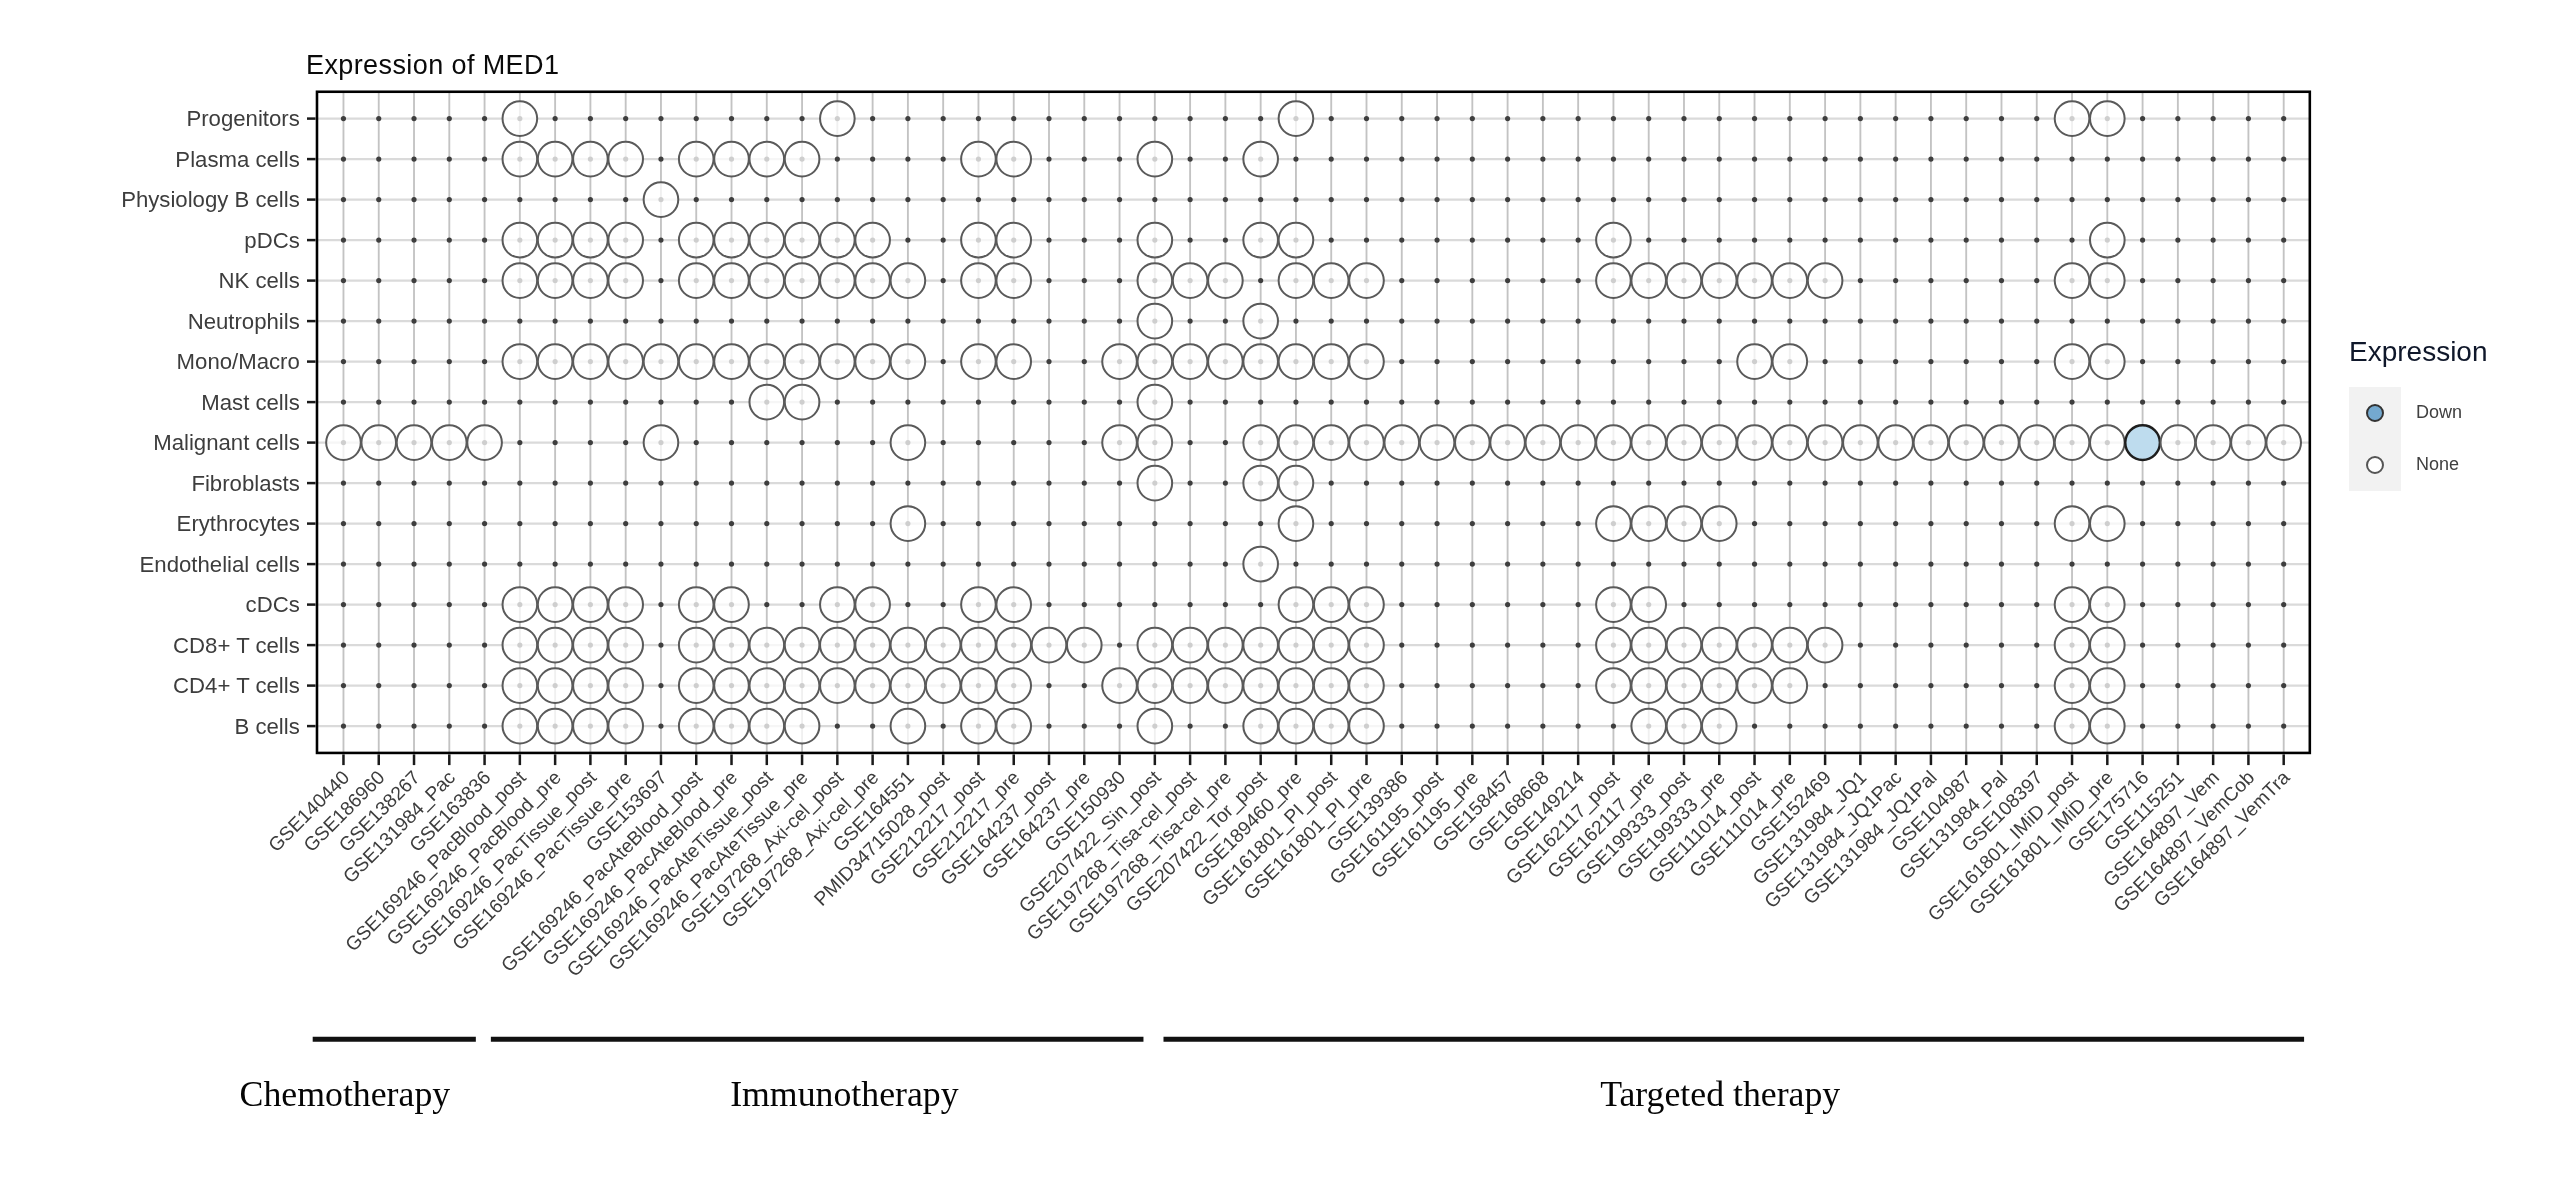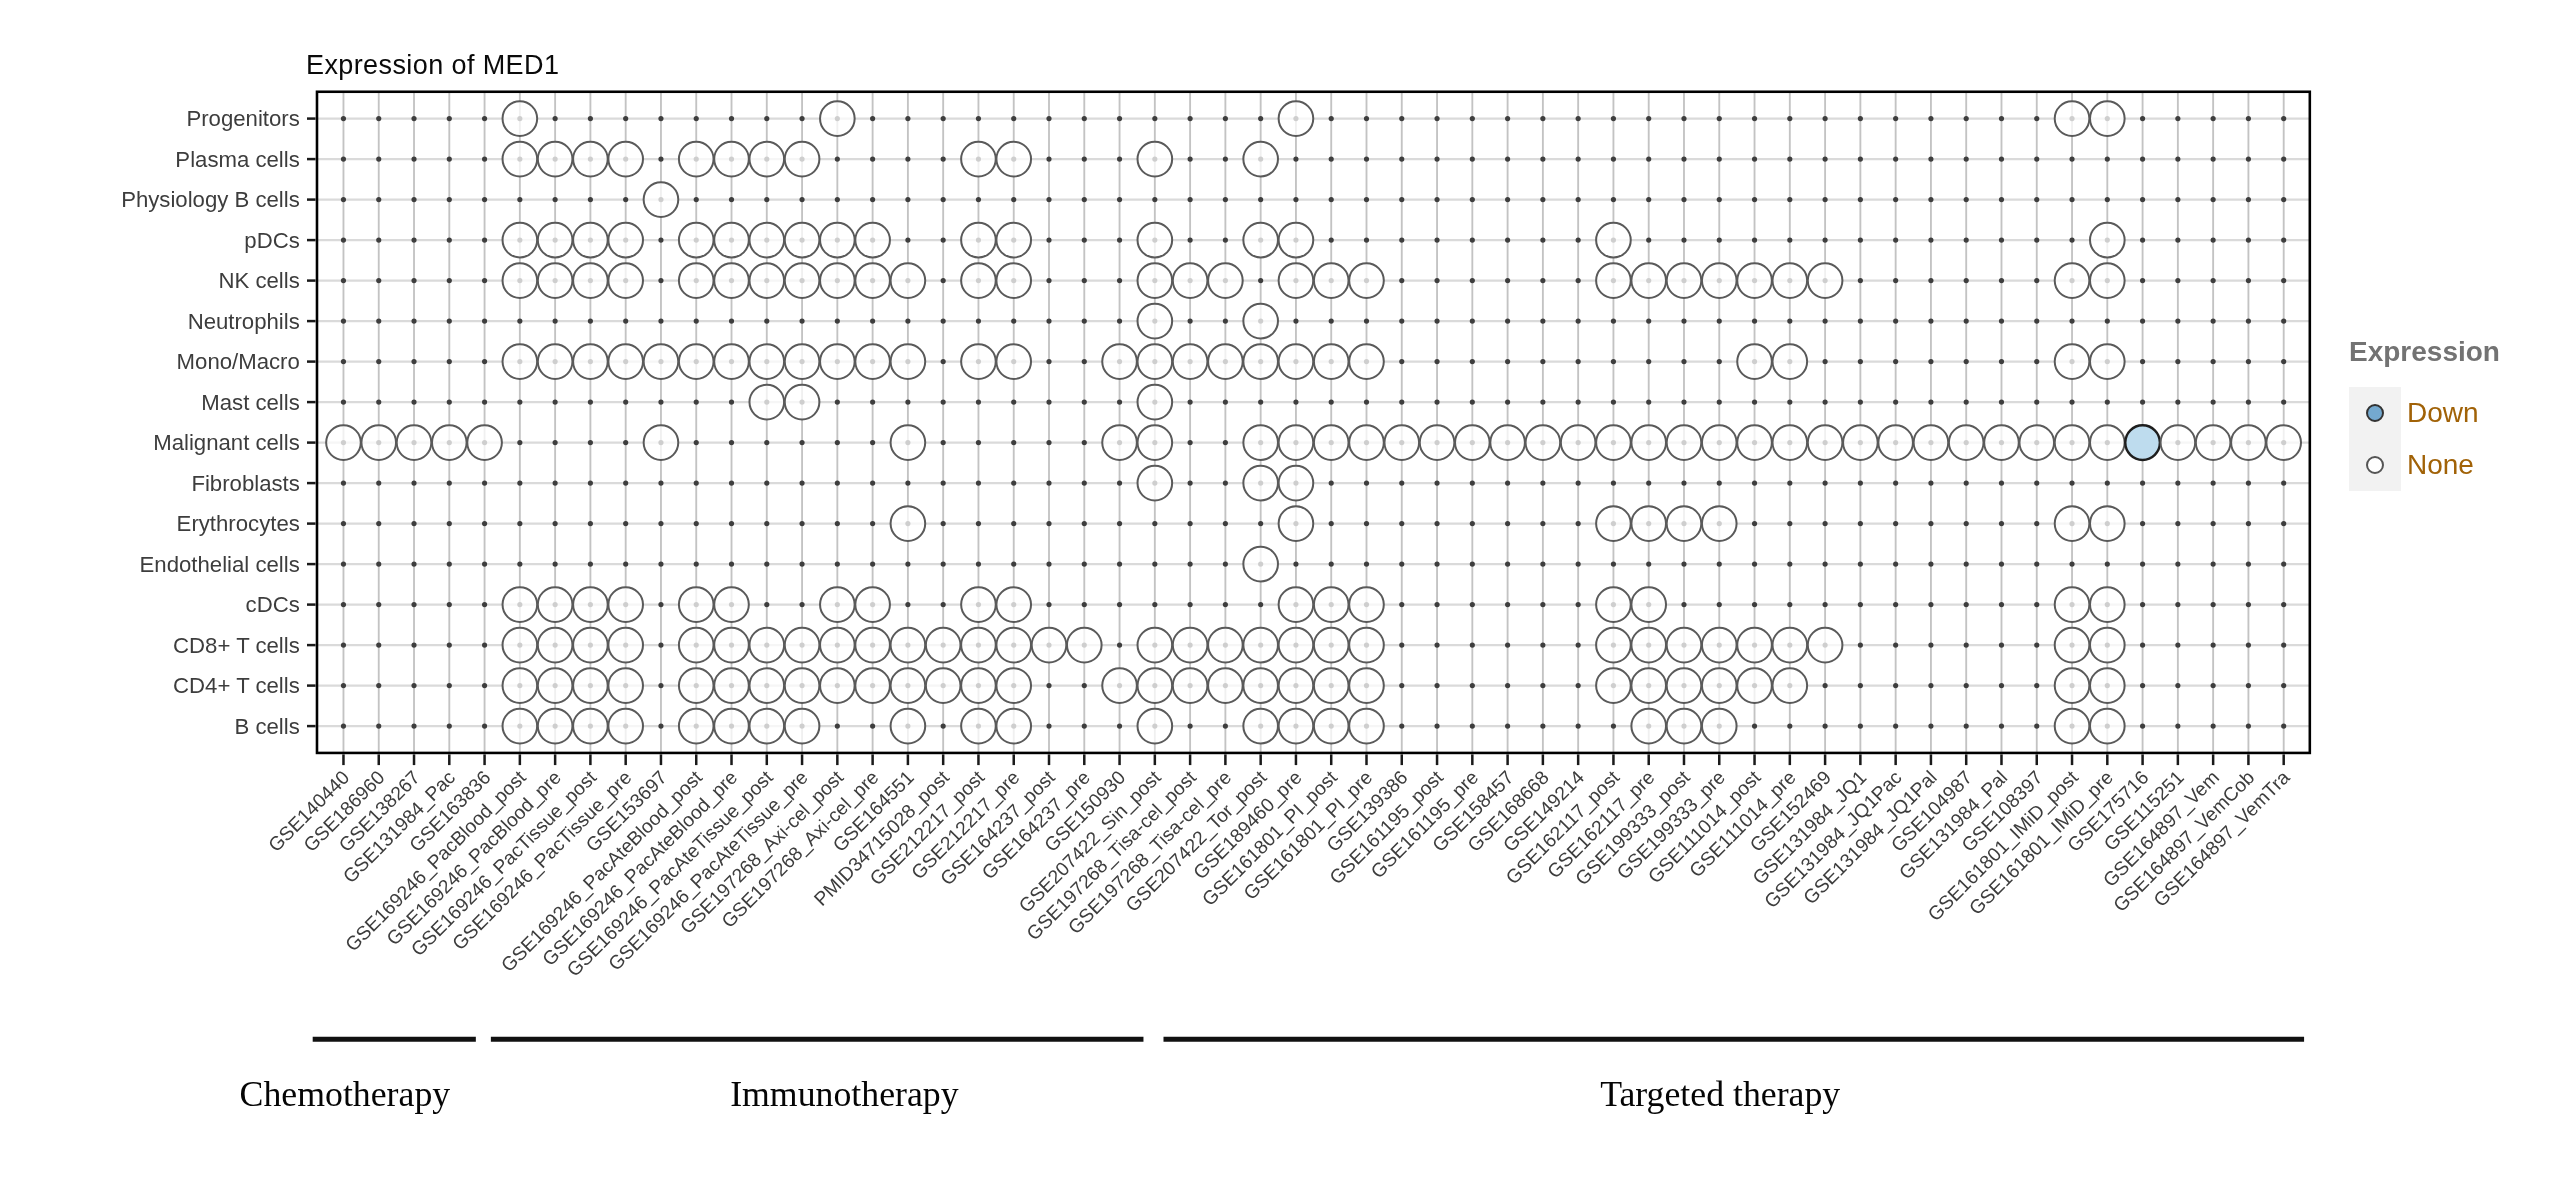--- a/index.html
+++ b/index.html
@@ -2,27 +2,27 @@
 <html style="font-size:11.4px"><head>
 <meta charset="utf-8">
 <style>
   html,body{margin:0;padding:0;background:#ffffff;}
   body{width:2576px;height:1181px;position:relative;overflow:hidden;
        font-family:"Liberation Sans",sans-serif;}
   .chart-title{position:absolute;left:306px;top:50px;font-size:27px;color:#0a0a0a;
        letter-spacing:0.4px;}
   #plot{position:absolute;left:0;top:0;}
   .legend{position:absolute;left:2349px;top:336px;}
-  .legend-title{font-size:28px;color:#737373;margin-bottom:18.6px;font-weight:bold;}
+  .legend-title{font-size:28px;color:#0f172a;margin-bottom:18.6px;}
   .legend-row{display:flex;align-items:center;}
   .legend-key{width:52px;height:52px;background:#F2F2F2;display:flex;
        align-items:center;justify-content:center;}
   .legend-dot{width:18px;height:18px;border-radius:50%;box-sizing:border-box;
        border:2.1px solid #333333;}
-  .legend-lab{margin-left:6px;font-size:28px;color:#a16207;}
+  .legend-lab{margin-left:15px;font-size:18px;color:#404040;}
 </style>
 </head>
 <body>
 
 <div class="chart-title">Expression of MED1</div>
 
 <svg id="plot" width="2576" height="1181" viewBox="0 0 3600 1650">
     <line x1="443" y1="165.5" x2="3228" y2="165.5" stroke="#DADADA" stroke-width="3"></line>
     <line x1="443" y1="222.1" x2="3228" y2="222.1" stroke="#DADADA" stroke-width="3"></line>
     <line x1="443" y1="278.7" x2="3228" y2="278.7" stroke="#DADADA" stroke-width="3"></line>

